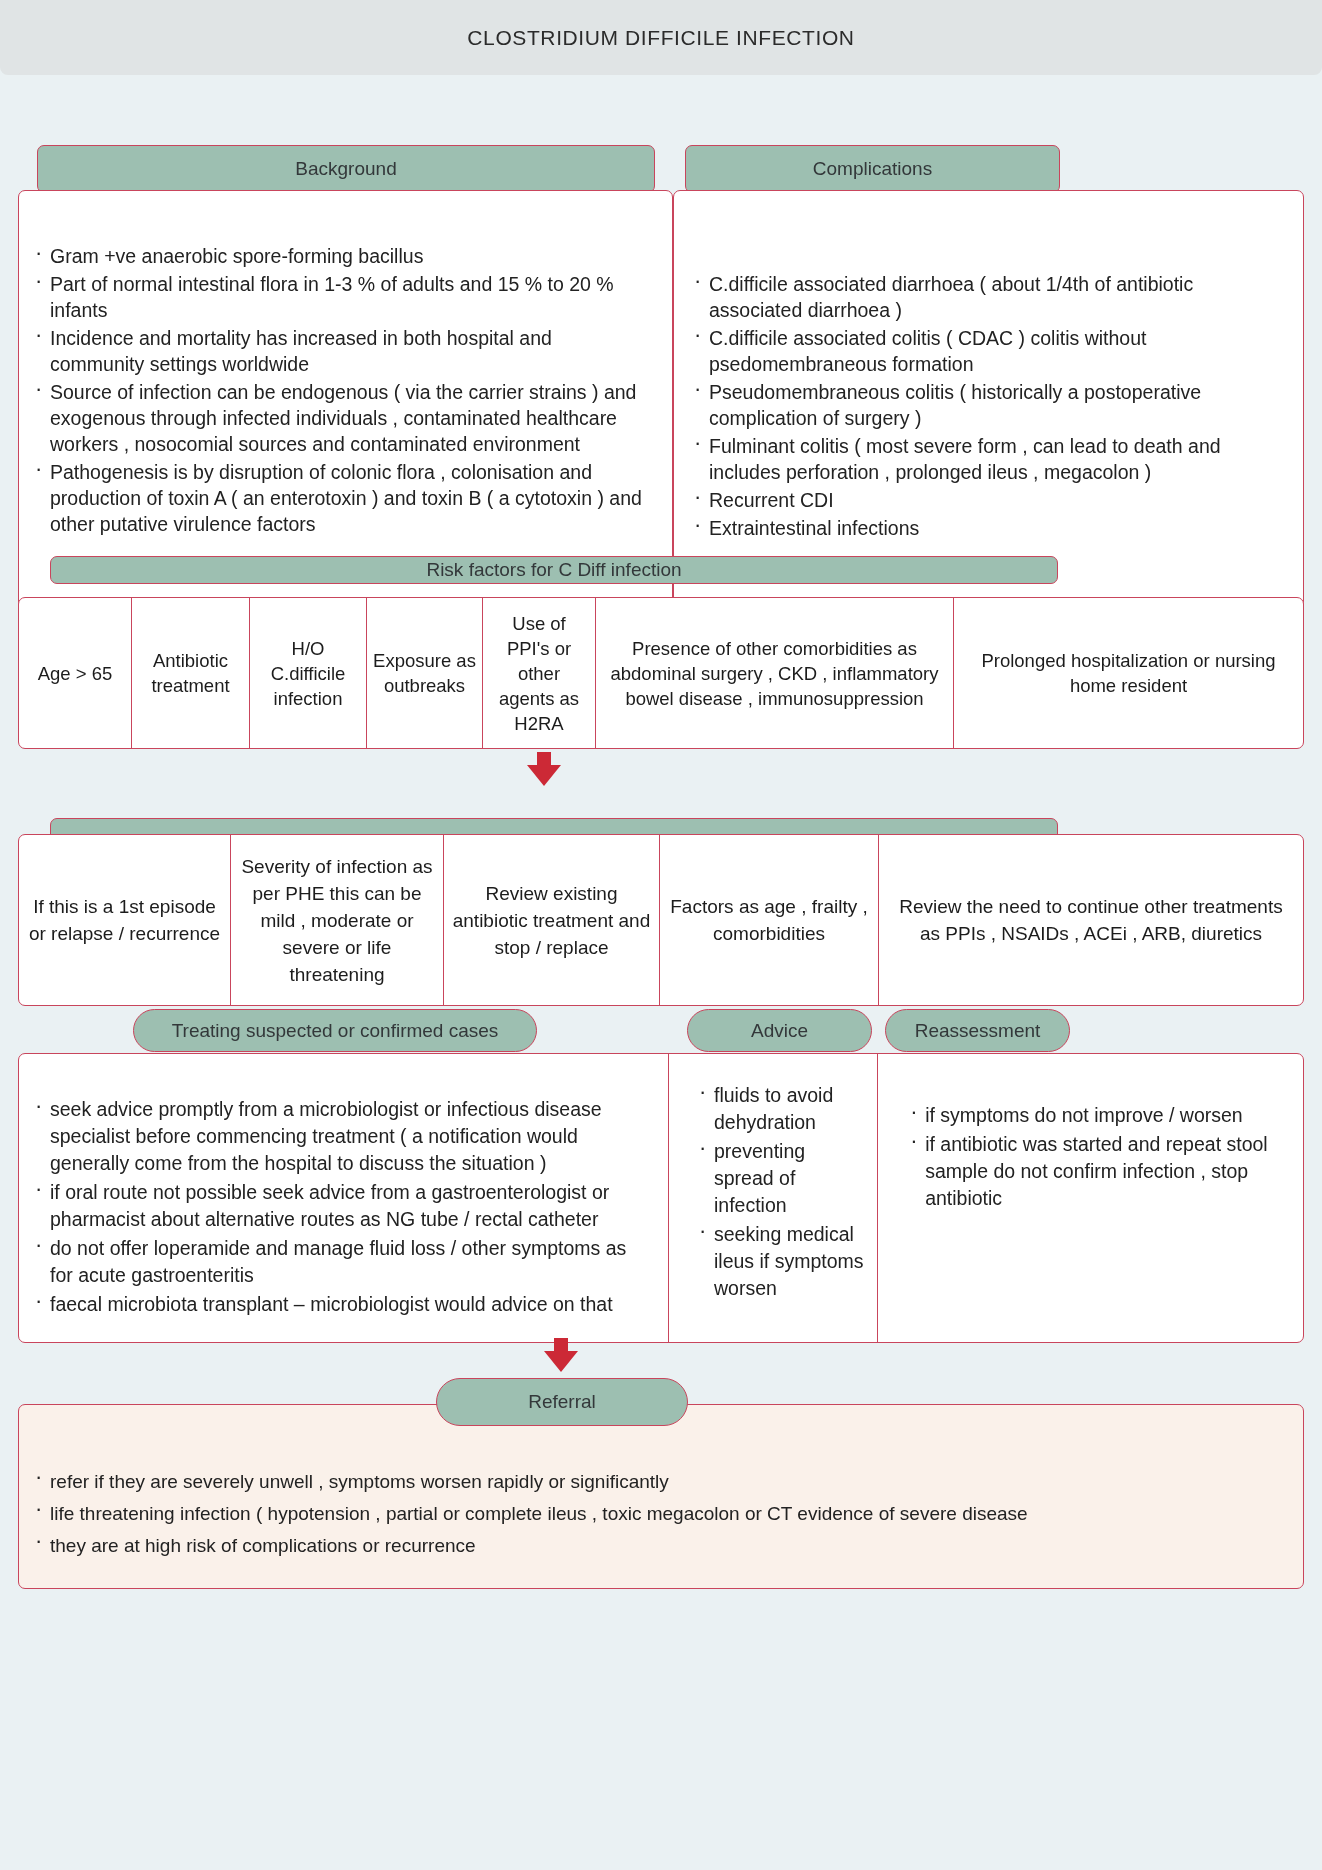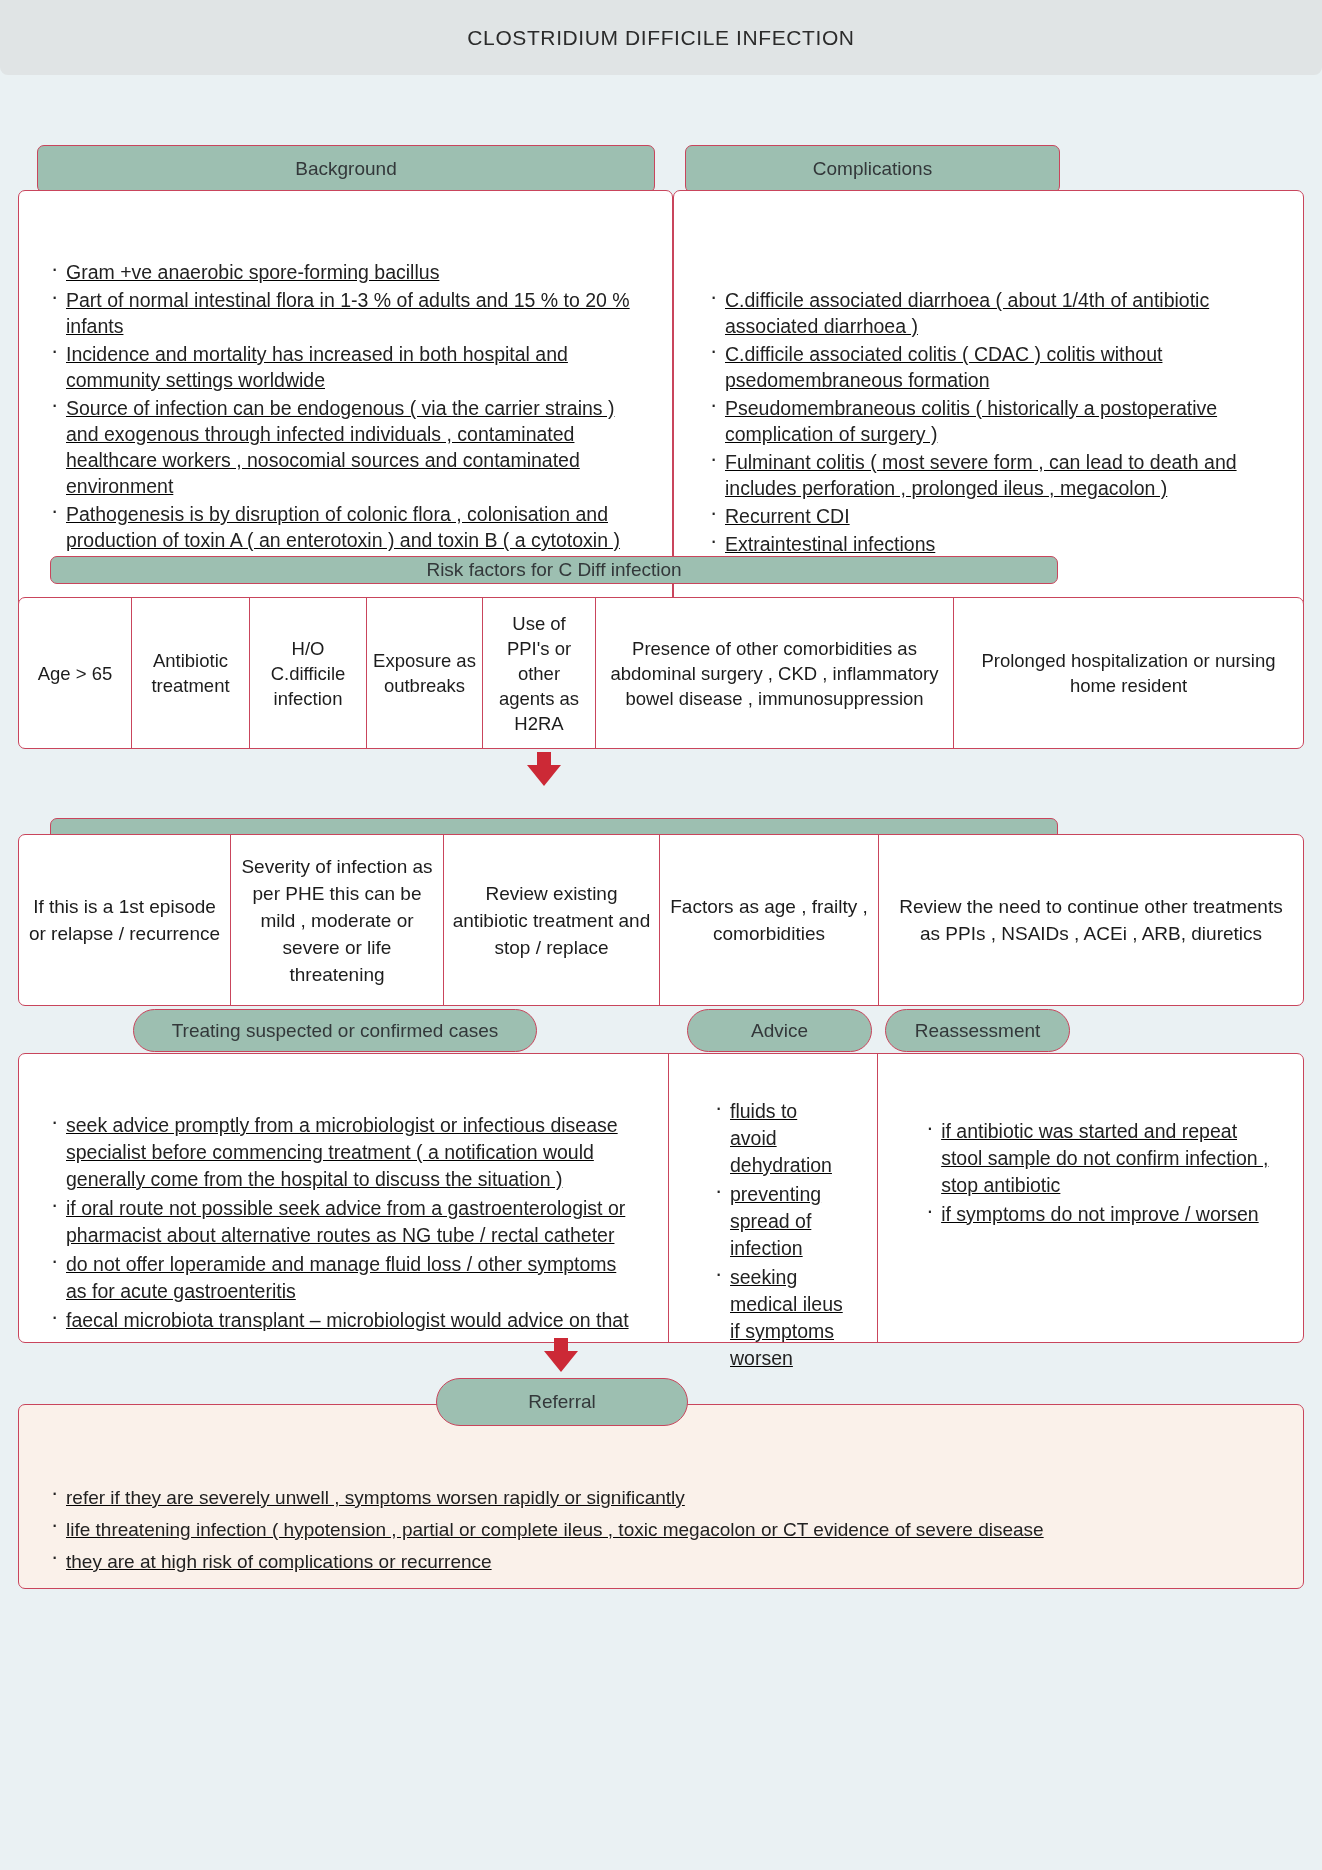--- a/index.html
+++ b/index.html
@@ -40,21 +40,21 @@
     justify-content: center;
     color: #33383a;
     font-size: 19px;
   }
   .whitebox {
     background: #ffffff;
     border: 1.6px solid #c9455c;
     border-radius: 7px;
   }
 
-  ul.blist { list-style: none; margin: 16px; padding: 0; text-decoration: underline; }
+  ul.blist { list-style: none; margin: 0; padding: 0; }
   ul.blist > li {
     position: relative;
     padding-left: 17px;
     margin-bottom: 2px;
     color: #222;
   }
   ul.blist > li:before {
     content: "\00B7";
     position: absolute;
     left: 2px;
@@ -284,22 +284,22 @@
   </div>
   <div class="treat-advice">
     <ul class="blist">
       <li>fluids to avoid dehydration</li>
       <li>preventing spread of infection</li>
       <li>seeking medical ileus if symptoms worsen</li>
     </ul>
   </div>
   <div class="treat-reassess">
     <ul class="blist">
+      <li>if symptoms do not improve / worsen</li>
       <li>if antibiotic was started and repeat stool sample do not confirm infection , stop antibiotic</li>
-      <li>if symptoms do not improve / worsen</li>
     </ul>
   </div>
 </div>
 
 <div class="arrow" style="left:544px; top:1338px;">
   <div class="stem"></div>
     <div class="head"></div>
 </div>
 
 <div class="pill pill-referral">

